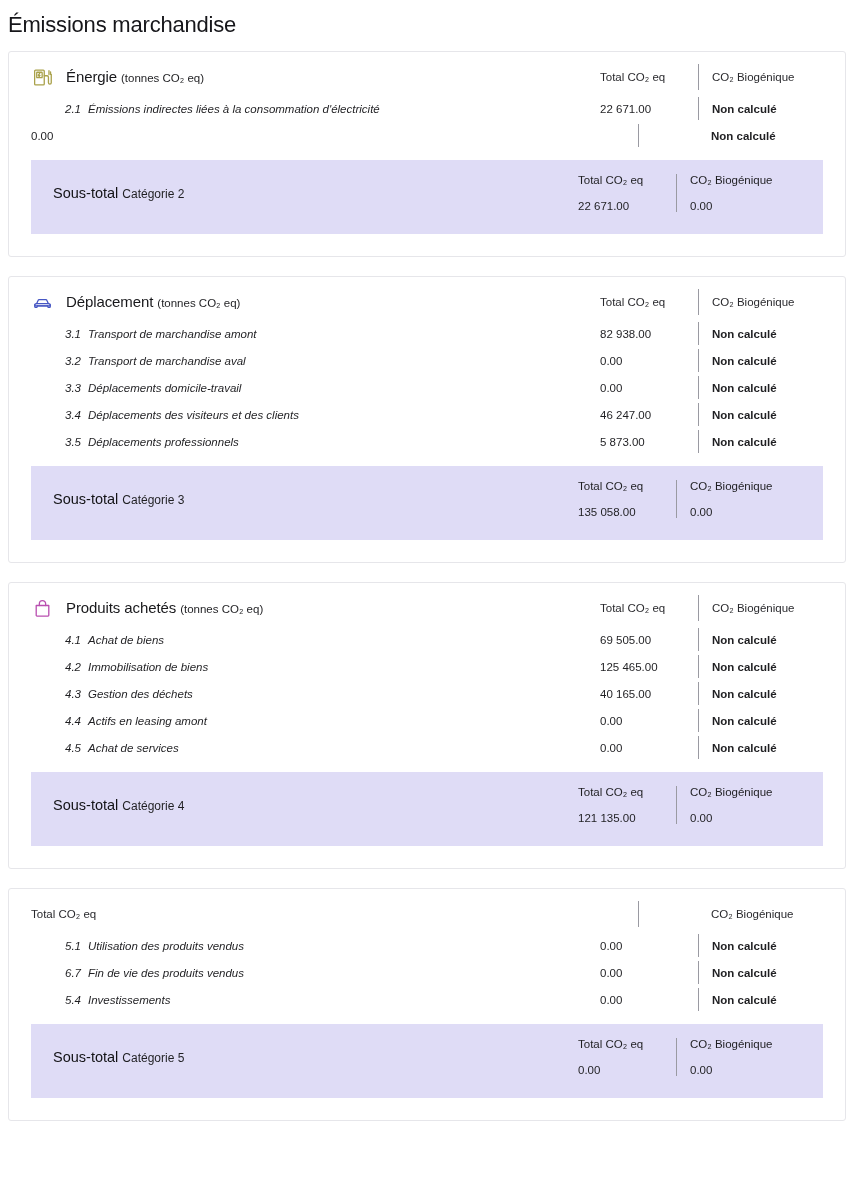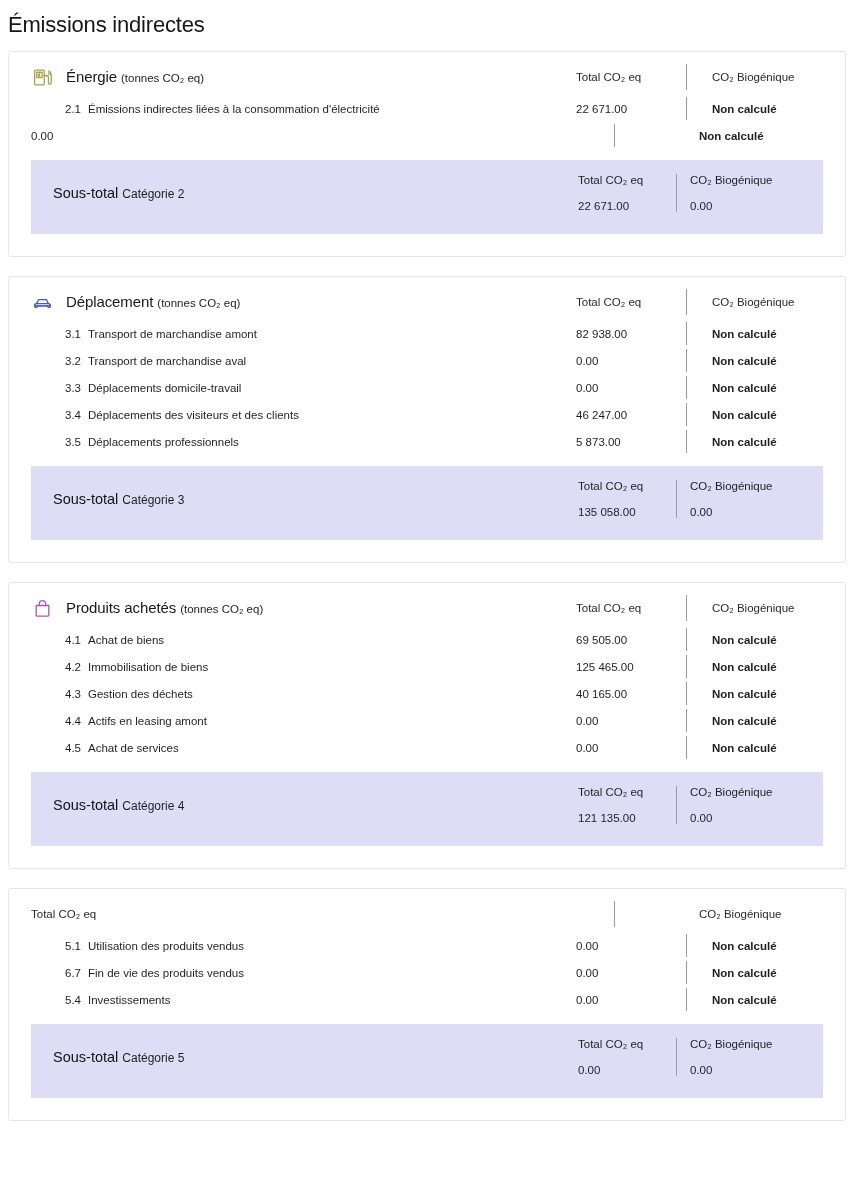--- a/index.html
+++ b/index.html
@@ -40,21 +40,21 @@
     background: #ffffff;
     padding: 0;
     overflow: hidden;
   }
 
   
   .row {
     display: grid;
     grid-template-columns: 1fr 120px 1px 146px;
     align-items: center;
-    column-gap: 12px;
+    column-gap: 0;
   }
 
   
   .card-head {
     padding: 12px 0 5px 0;
     min-height: 38px;
   }
   .head-left {
     display: flex;
     align-items: center;
@@ -103,20 +103,21 @@
     padding: 2px 0;
   }
   .det-label {
     display: flex;
     align-items: baseline;
     gap: 7px;
     padding-left: 56px;
     font-size: 11.5px;
     color: #1f1f22;
     white-space: nowrap;
+    font-style: italic;
   }
   .det-num {
     font-size: 11.5px;
     color: #1f1f22;
   }
   .det-val {
     font-size: 11.5px;
     color: #1f1f22;
     padding-left: 22px;
     white-space: nowrap;
@@ -167,21 +168,21 @@
     white-space: nowrap;
   }
   .vsep.sub {
     background: #9a9aa2;
     align-self: stretch;
   }
 </style>
 </head>
 <body>
 
-<h1 class="page-title">Émissions indirectes</h1>
+<h1 class="page-title">Émissions marchandise</h1>
 
 <div class="cards">
     <div class="card">
       <div class="row card-head">
         <div class="head-left">
           <span class="sec-icon">
             <svg width="21" height="21" viewBox="0 0 24 24">
               <rect x="3" y="3.5" width="11" height="17" rx="1.2" stroke="#a9a14a" fill="none" stroke-width="1.5" stroke-linecap="round" stroke-linejoin="round"></rect>
               <rect x="5.4" y="6" width="6.2" height="6.2" rx="0.6" stroke="#a9a14a" fill="none" stroke-width="1.5" stroke-linecap="round" stroke-linejoin="round"></rect>
               <path d="M8.9 7.1 L7.1 9.5 H9.1 L7.9 11.3" stroke="#a9a14a" fill="none" stroke-width="1.5" stroke-linecap="round" stroke-linejoin="round"></path>

